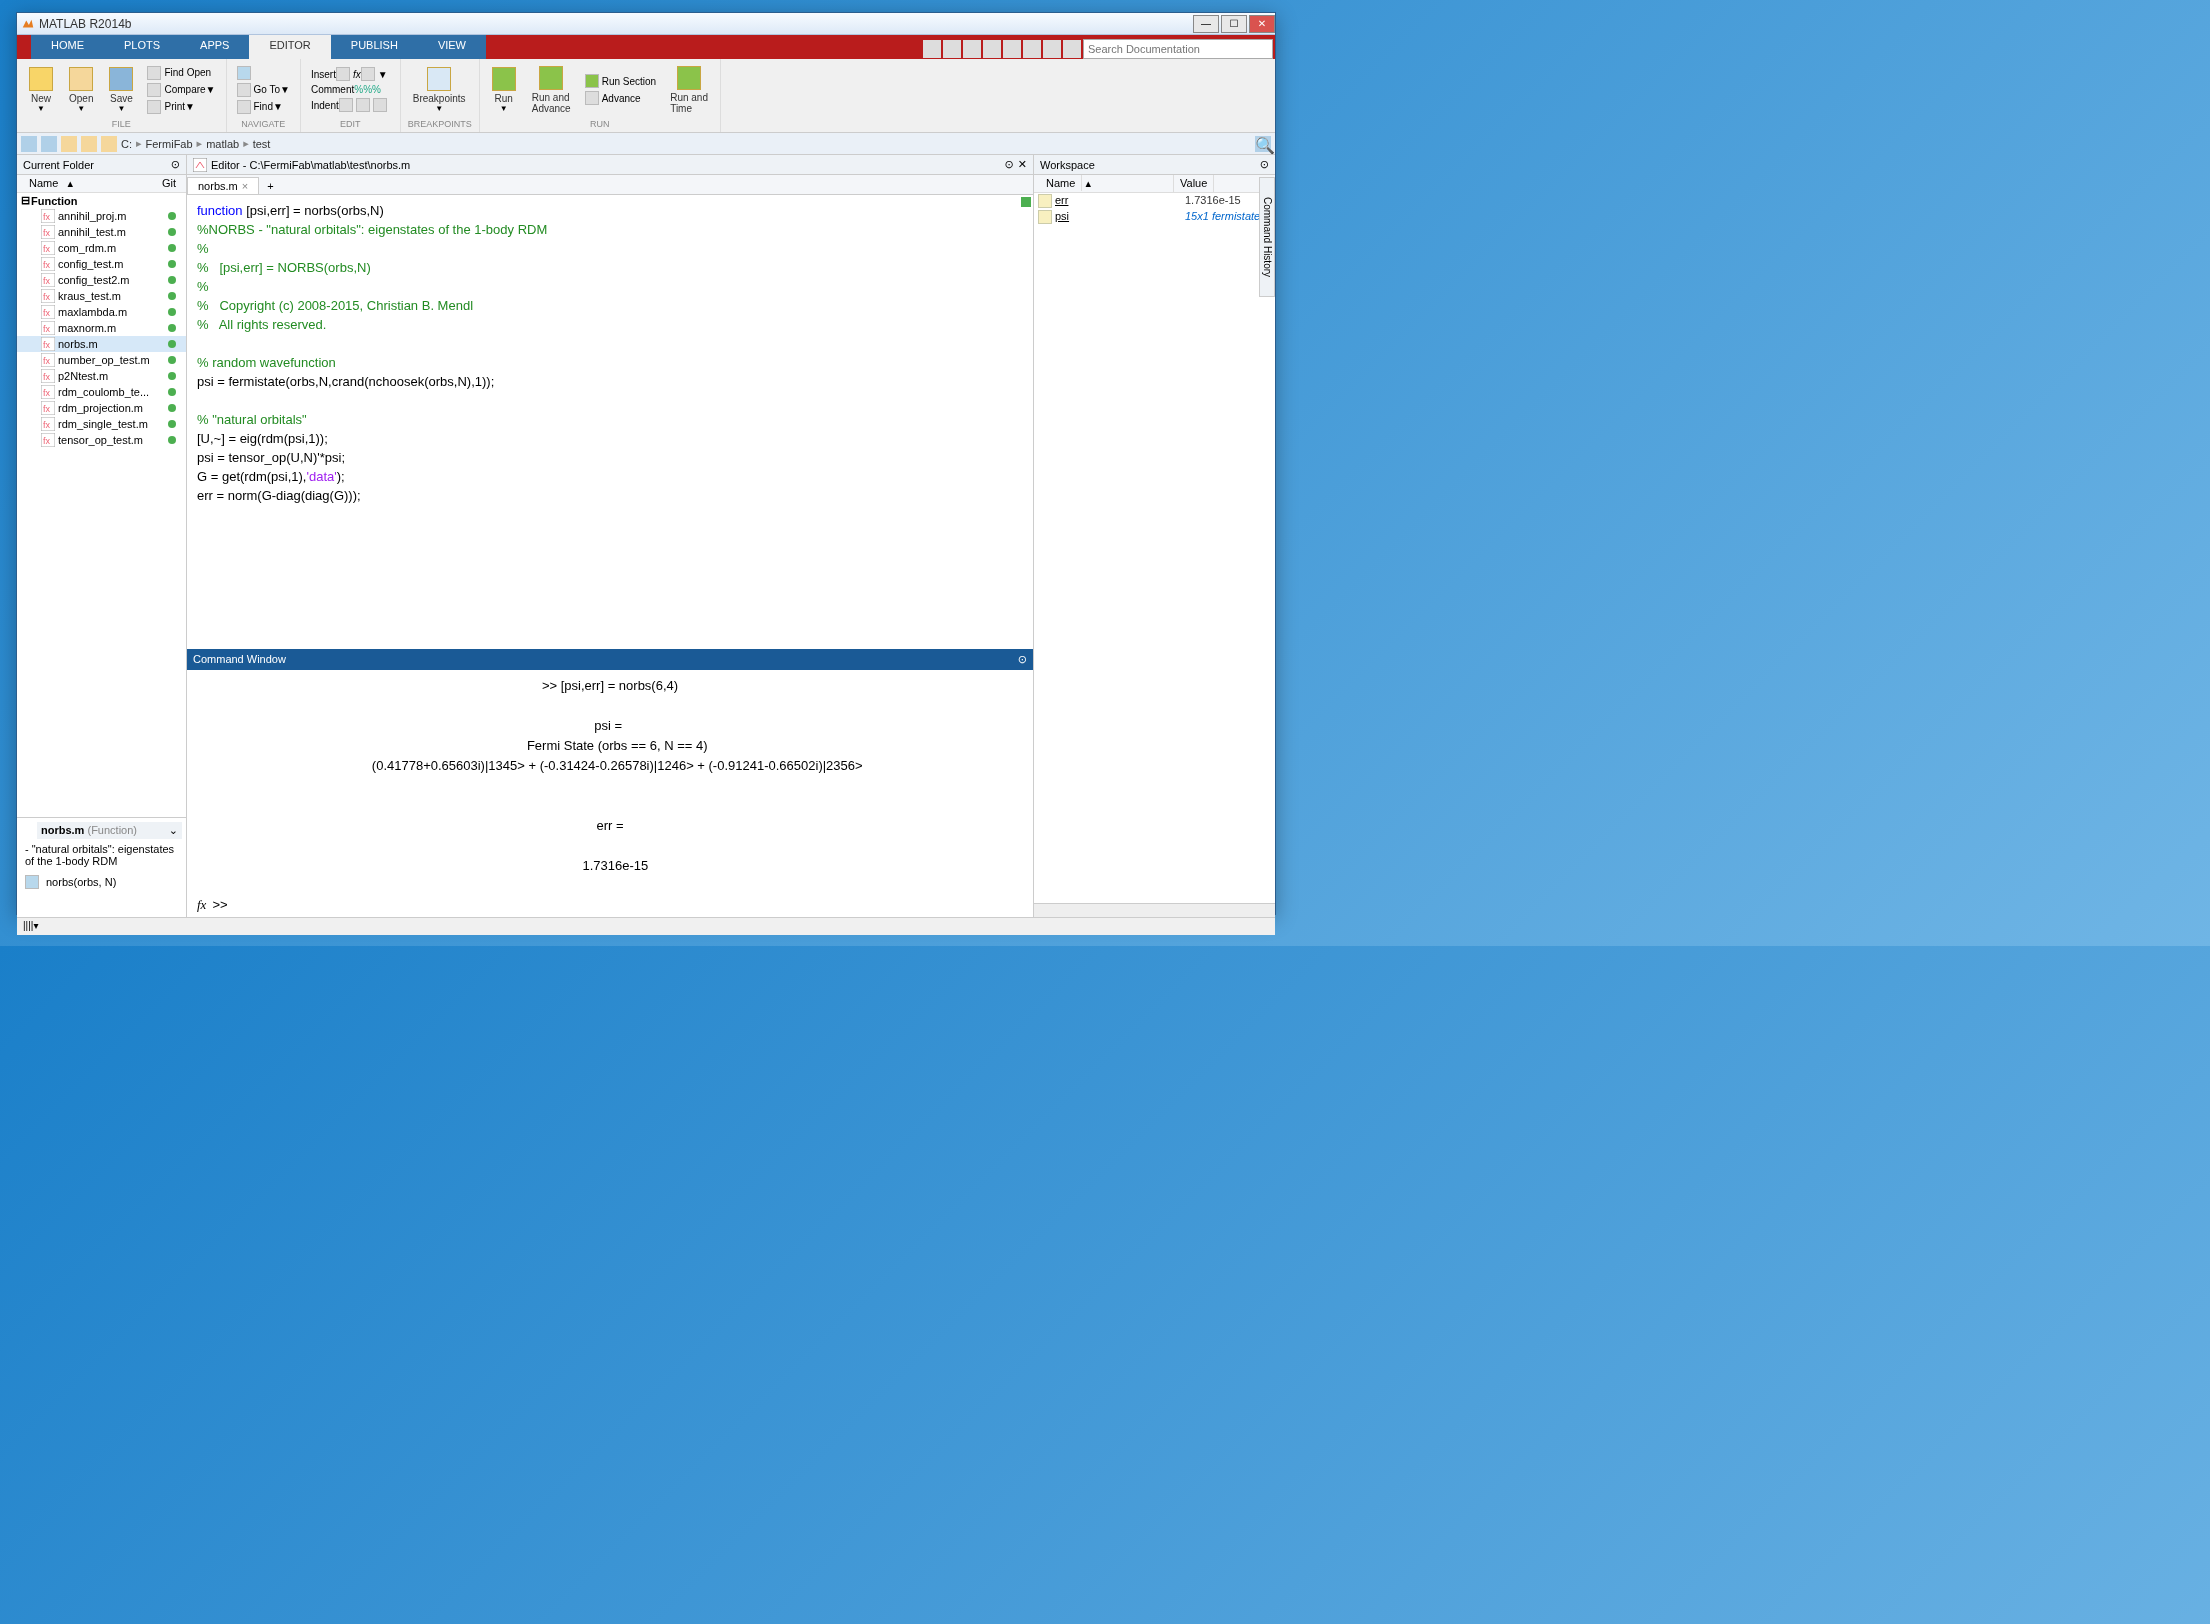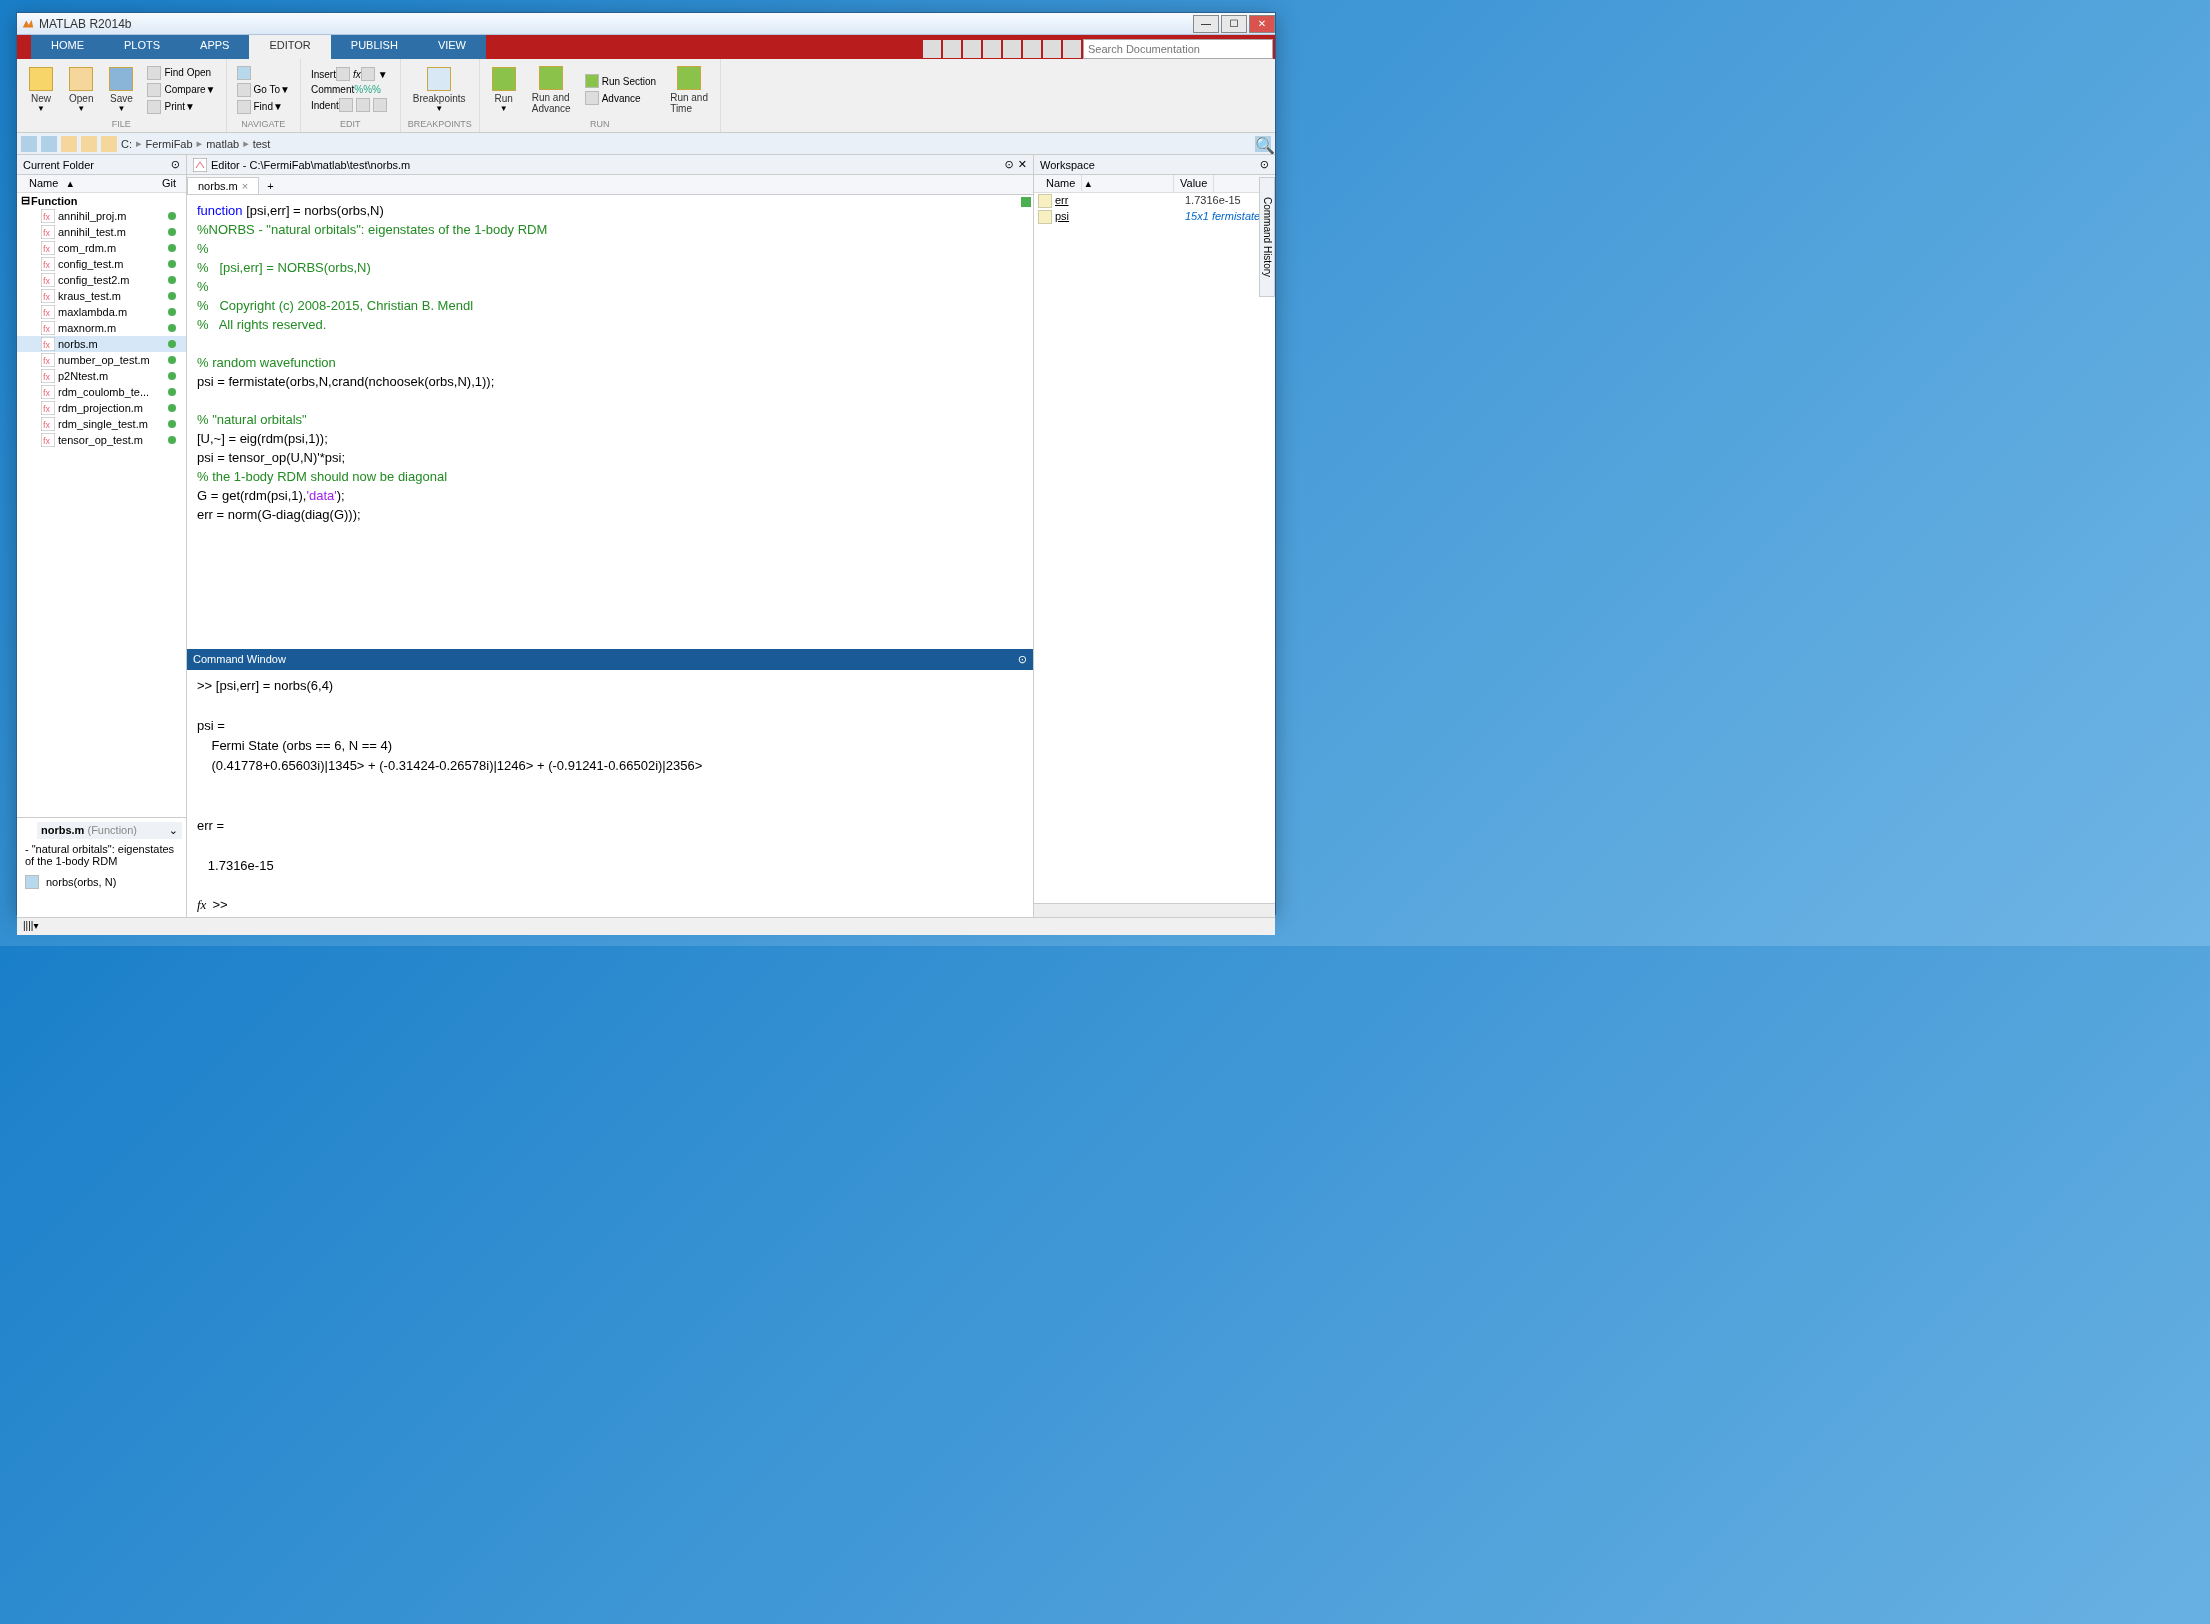--- a/index.html
+++ b/index.html
@@ -54,21 +54,21 @@
 .editor-tabs { height: 20px; background: #f4f6f9; border-bottom: 1px solid #ccc; display: flex; align-items: flex-end; font-size: 11px; }
 .editor-tab { padding: 2px 10px; border: 1px solid #ccc; border-bottom: none; background: #fff; display: flex; align-items: center; gap: 4px; cursor: pointer; }
 .editor-tab-close { color: #888; cursor: pointer; }
 .editor-tab-add { padding: 2px 8px; cursor: pointer; }
 .code-area { flex: 1; background: #fff; padding: 6px 10px; font-family: "Courier New", monospace; font-size: 13px; line-height: 19px; position: relative; overflow: hidden; }
 .code-line { white-space: pre; }
 .kw { color: #0000ff; }
 .com { color: #228b22; }
 .str { color: #a020f0; }
 .green-box { position: absolute; right: 2px; top: 2px; width: 10px; height: 10px; background: #4caf50; }
-.cmd-panel { height: 268px; border-top: 3px solid #1a5a96; display: flex; flex-direction: column; }
+.cmd-panel { height: 268px; border-top: 3px solid #1a5a96; display: flex; flex-direction: column; text-align: center; }
 .cmd-header { height: 18px; background: #1a5a96; color: #fff; font-size: 11px; padding: 1px 6px; display: flex; justify-content: space-between; }
 .cmd-body { flex: 1; background: #fff; padding: 6px 10px; font-family: "Courier New", monospace; font-size: 13px; line-height: 19px; white-space: pre; overflow: auto; }
 .cmd-prompt { display: flex; align-items: center; }
 .cmd-fx { font-style: italic; font-family: serif; margin-right: 6px; }
 .right-panel { width: 242px; border-left: 1px solid #ccc; background: #fff; display: flex; flex-direction: column; }
 .ws-cols { height: 18px; background: #f4f6f9; border-bottom: 1px solid #ddd; display: flex; font-size: 11px; }
 .ws-cols span { padding: 2px 6px; border-right: 1px solid #ddd; }
 .ws-body { flex: 1; font-size: 11px; }
 .ws-row { display: flex; padding: 1px 4px; }
 .ws-icon { width: 14px; height: 14px; margin-right: 3px; background: #f8f0c0; border: 1px solid #cca; }
@@ -419,21 +419,20 @@
         <div class="code-line com">%</div>
         <div class="code-line com">%   Copyright (c) 2008-2015, Christian B. Mendl</div>
         <div class="code-line com">%   All rights reserved.</div>
         <div class="code-line"> </div>
         <div class="code-line com">% random wavefunction</div>
         <div class="code-line">psi = fermistate(orbs,N,crand(nchoosek(orbs,N),1));</div>
         <div class="code-line"> </div>
         <div class="code-line com">% "natural orbitals"</div>
         <div class="code-line">[U,~] = eig(rdm(psi,1));</div>
         <div class="code-line">psi = tensor_op(U,N)'*psi;</div>
-        <div class="code-line com">% the 1-body RDM should now be diagonal</div>
         <div class="code-line"><span>G = get(rdm(psi,1),</span><span class="str">'data'</span><span>);</span></div>
         <div class="code-line">err = norm(G-diag(diag(G)));</div>
       </div>
 
       <div class="cmd-panel">
         <div class="cmd-header">
           <span>Command Window</span>
           <span>⊙</span>
         </div>
         <div class="cmd-body"><span>&gt;&gt; [psi,err] = norbs(6,4)

